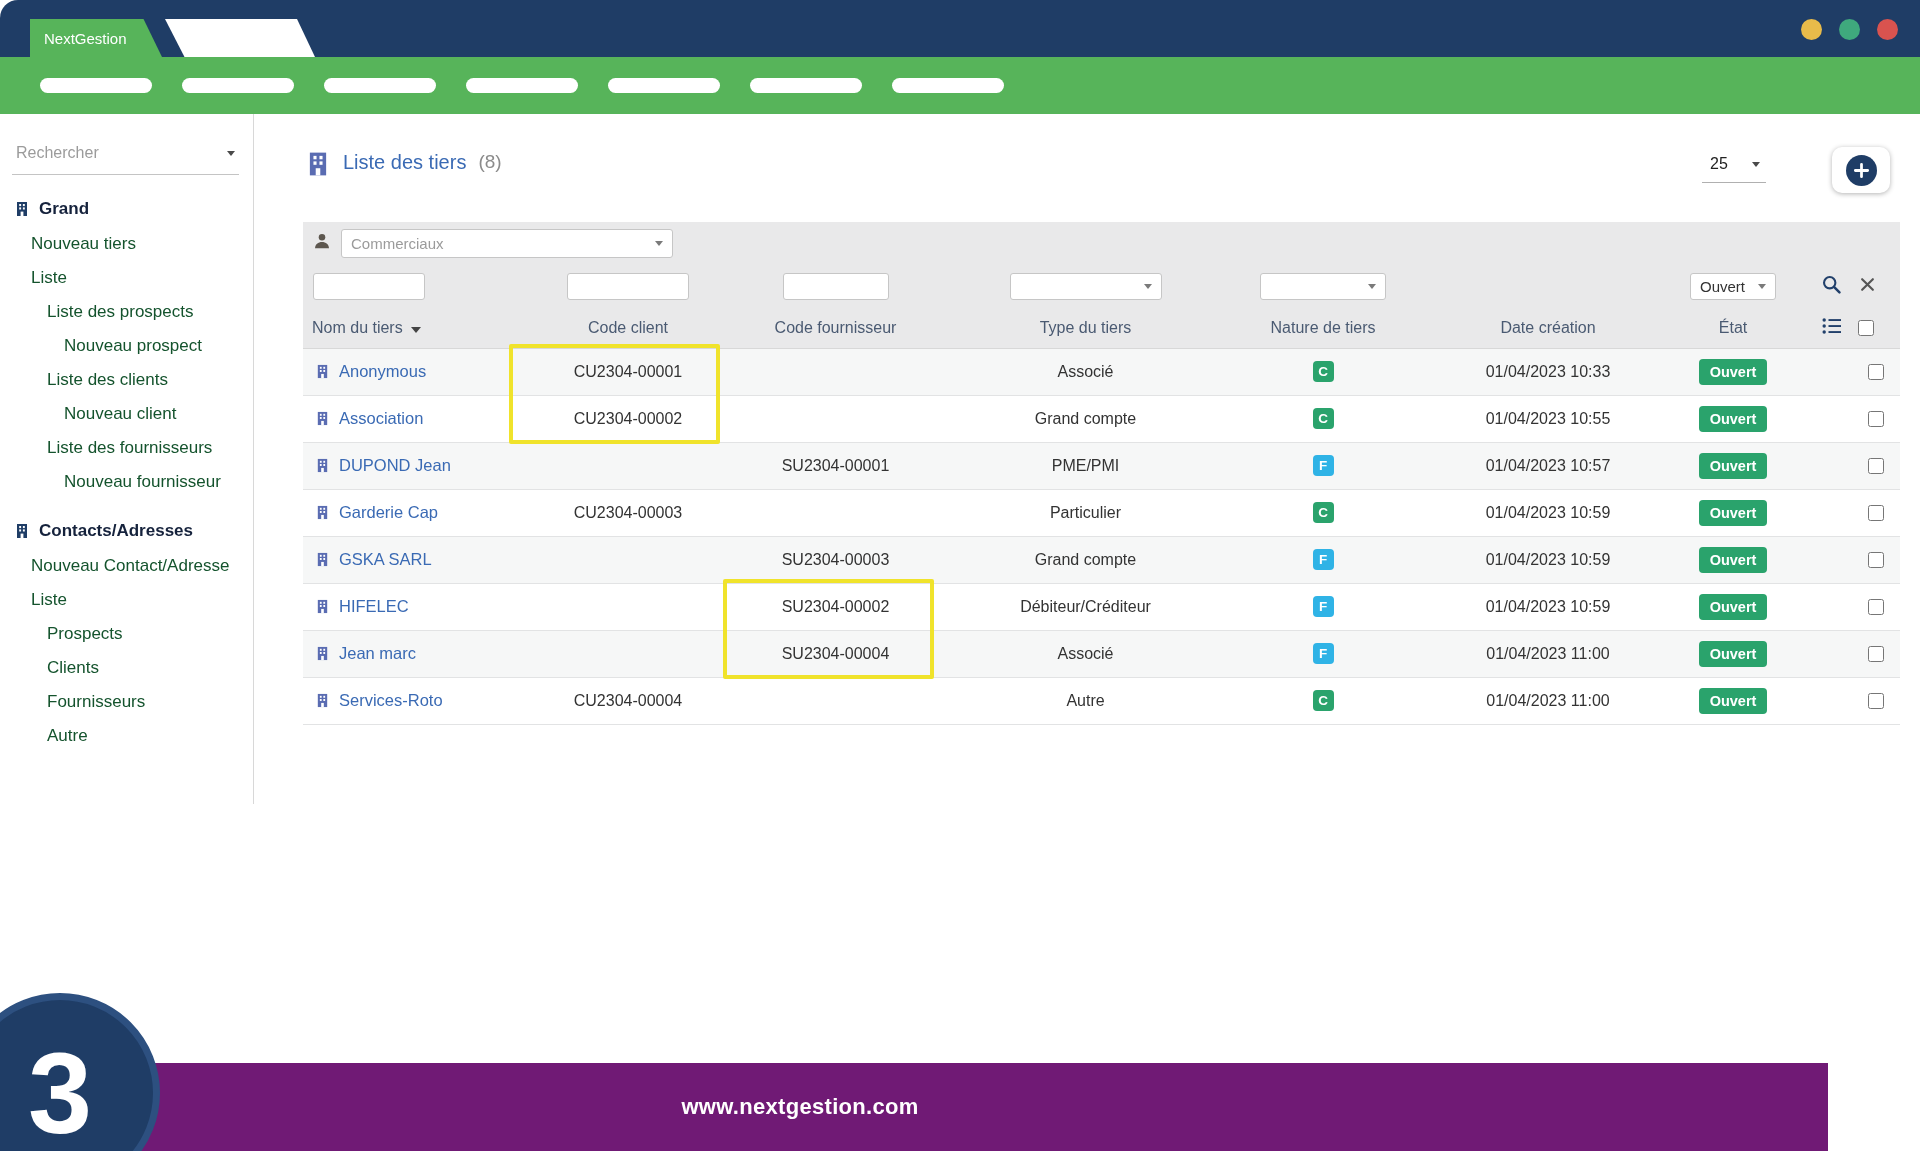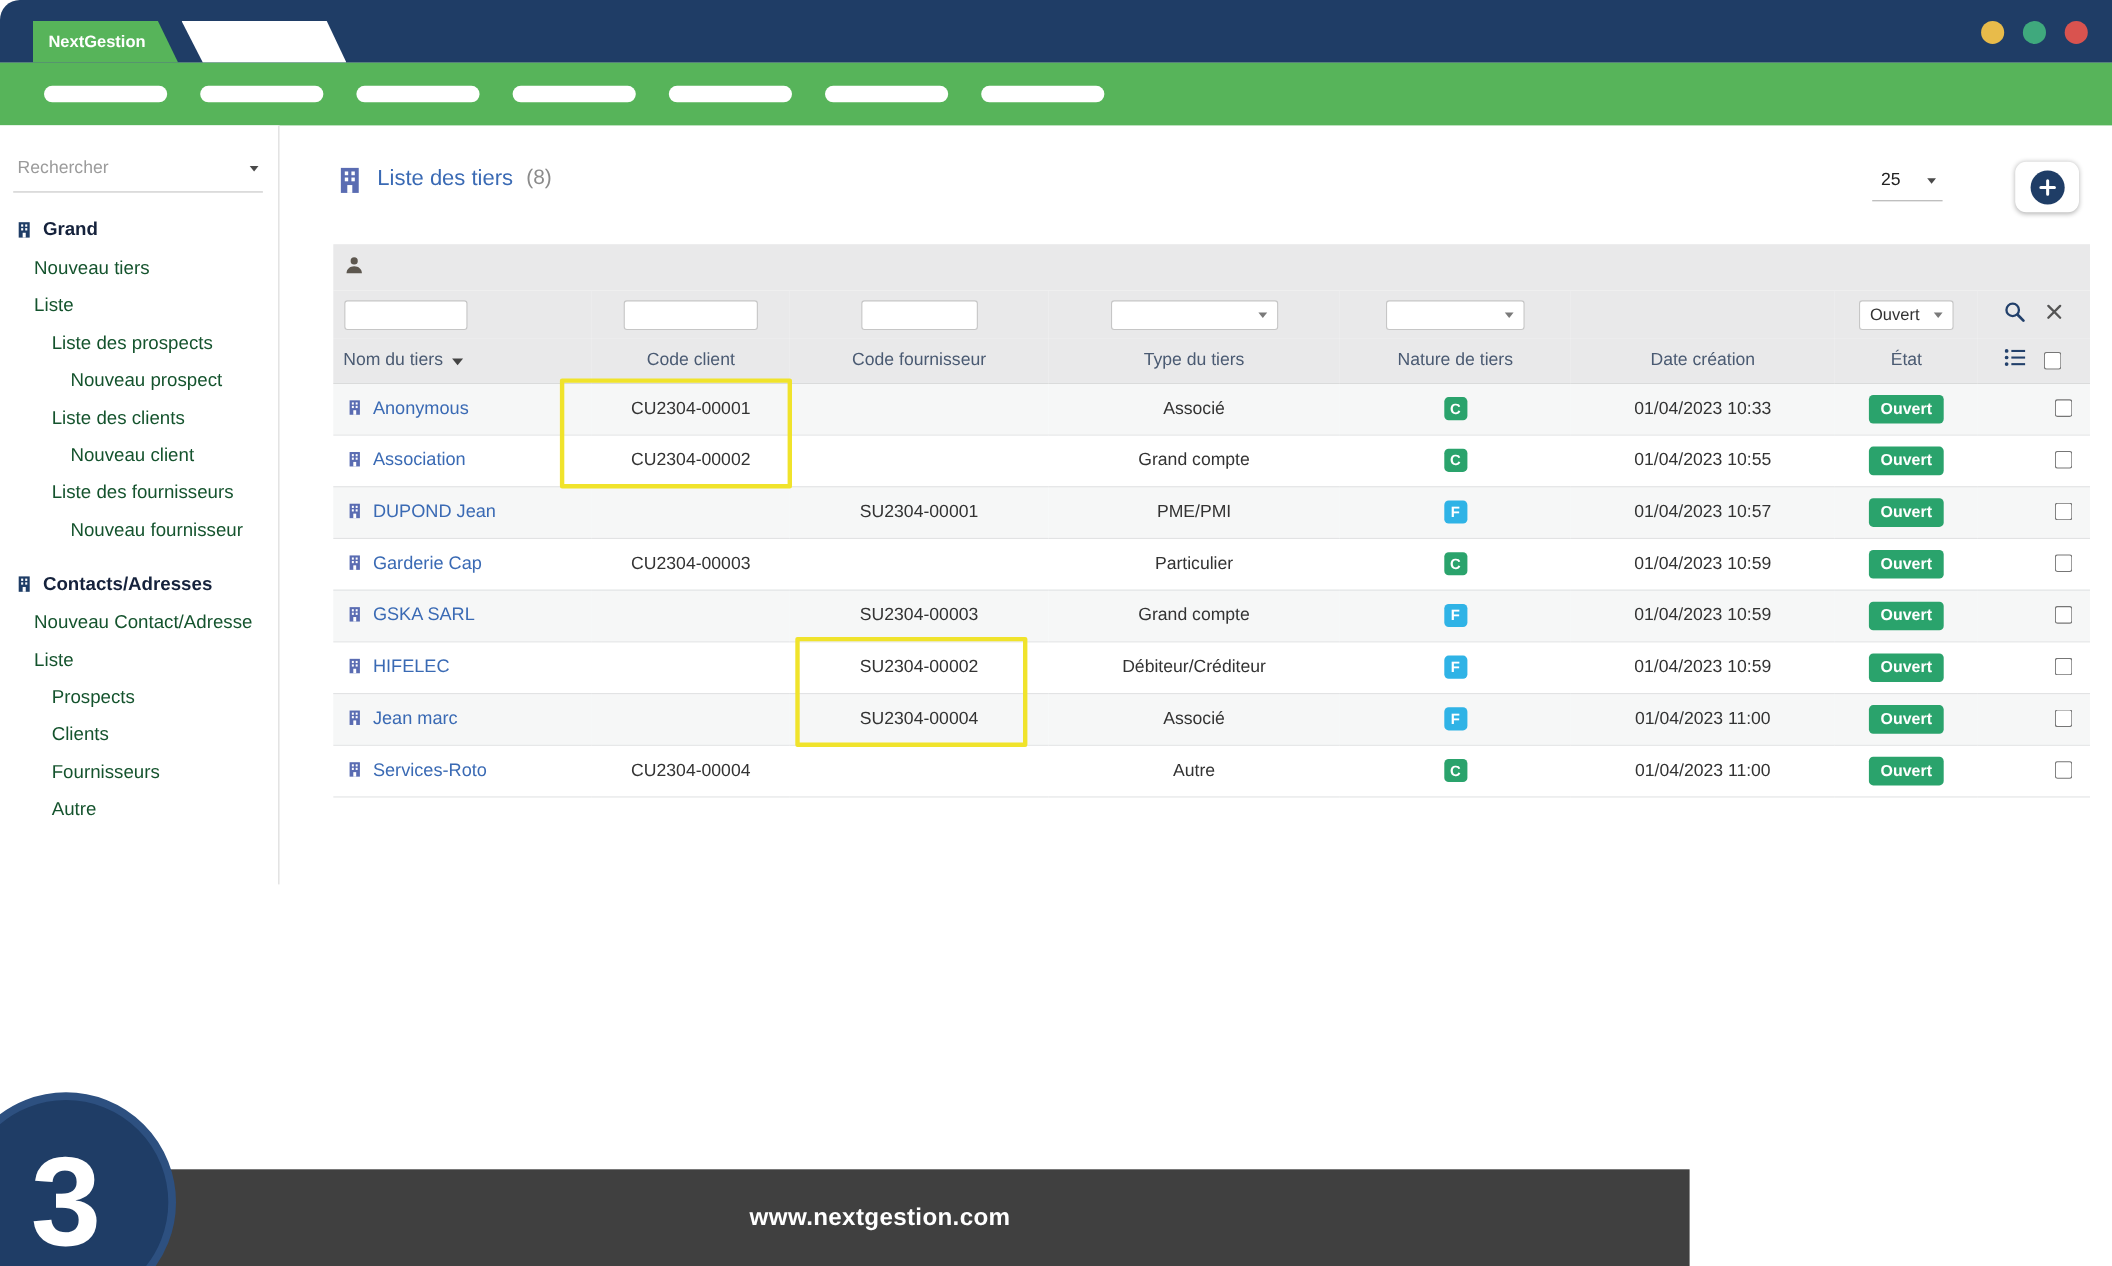--- a/index.html
+++ b/index.html
@@ -7,21 +7,21 @@
   body {
     position:relative; background:#fff; overflow:hidden;
     font-family:"Liberation Sans", sans-serif; color:#333;
   }
 
   
   .topbar { position:absolute; left:0; top:0; width:1920px; height:57px;
             background:#1f3d66; border-top-left-radius:18px; }
   .tab-brand { position:absolute; left:30px; bottom:0; width:132px; height:38px;
                background:#57b45a; clip-path:polygon(0 0, 86% 0, 100% 100%, 0 100%);
-               color:#fff; font-size:15px; font-weight:700;
+               color:#fff; font-size:15px; font-weight:400;
                display:flex; align-items:center; padding-left:14px; cursor:pointer; }
   .tab-blank { position:absolute; left:165px; bottom:0; width:150px; height:38px;
                background:#fff; clip-path:polygon(0 0, 88% 0, 100% 100%, 13% 100%); cursor:pointer; }
   .dots { position:absolute; right:22px; top:19px; display:flex; gap:17px; }
   .dot { width:21px; height:21px; border-radius:50%; display:inline-block; cursor:pointer; }
 
   
   .greenbar { position:absolute; left:0; top:57px; width:1920px; height:57px; background:#57b45a; }
   .pills { position:absolute; left:40px; top:21px; display:flex; gap:30px; }
   .pill { width:112px; height:15px; background:#fff; border-radius:8px; cursor:pointer; }
@@ -100,21 +100,21 @@
                 color:#fff; font-weight:700; font-size:14.5px; }
   .check-cell { text-align:right !important; padding-right:16px; }
   input[type=checkbox] { width:16px; height:16px; vertical-align:middle; cursor:pointer; }
 
   
   .hl { position:absolute; border:4px solid #f0e32b; border-radius:2px; pointer-events:none; z-index:5; }
   #hl1 { left:509px; top:344px; width:211px; height:100px; }
   #hl2 { left:723px; top:579px; width:211px; height:100px; }
 
   
-  .footer { position:absolute; left:0; top:1063px; width:1536px; height:88px; background:#404040; z-index:1; }
+  .footer { position:absolute; left:0; top:1063px; width:1828px; height:88px; background:#701a75; z-index:1; }
   .footer-url { position:absolute; left:800px; top:50%; transform:translate(-50%,-50%);
                 color:#fff; font-size:22px; font-weight:700; letter-spacing:.3px; }
   .step-circle { position:absolute; left:-40px; top:993px; width:200px; height:200px;
                  border-radius:50%; background:#1f3d66; border:7px solid #2d5080; z-index:2;
                  display:flex; align-items:center; justify-content:center; }
   .step-num { color:#fff; font-size:115px; font-weight:700; line-height:1; }
 </style>
 </head>
 <body>
 
@@ -227,20 +227,24 @@
   <thead>
     <tr class="frow-a">
       <td colspan="8">
         <div class="commerciaux-wrap">
           <span class="person-ic">
             <svg width="18" height="18" viewBox="0 0 16 16">
                 <circle cx="8" cy="4.6" r="2.9" fill="#5d574f"></circle>
                 <path d="M1.8 14.5c0-3.4 2.8-5.6 6.2-5.6s6.2 2.2 6.2 5.6z" fill="#5d574f"></path>
               </svg>
           </span>
+          <div class="sel commerciaux">
+            <span class="ph">Commerciaux</span>
+            <span class="caret"></span>
+          </div>
         </div>
       </td>
     </tr>
     <tr class="frow-b">
       <td class="left-cell"><input class="flt" style=""></td>
       <td><input class="flt w120" style=""></td>
       <td><input class="flt w105" style=""></td>
       <td>
         <div class="sel small w150">
           <span class="ph"></span>

